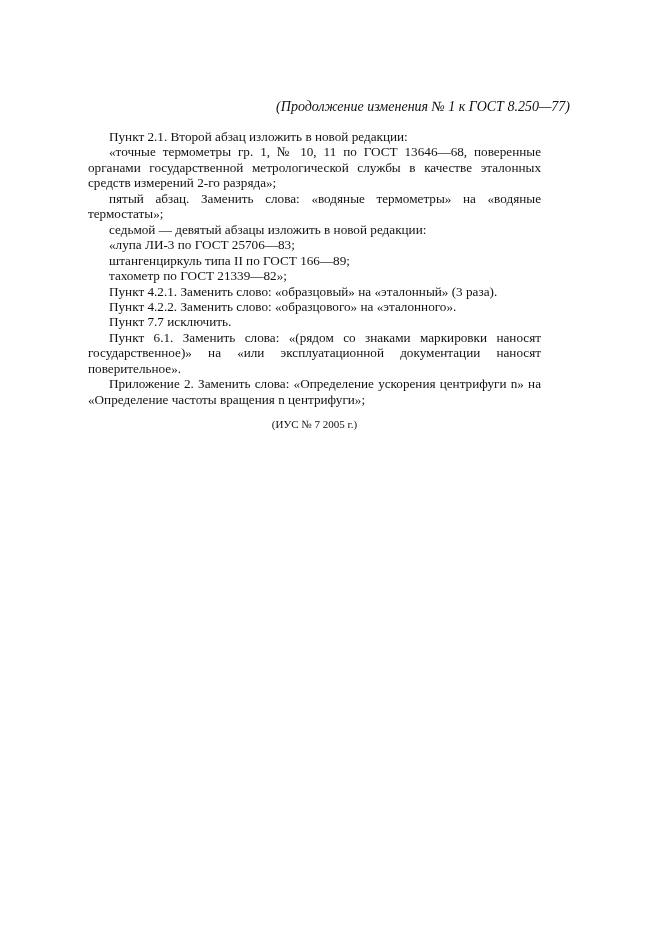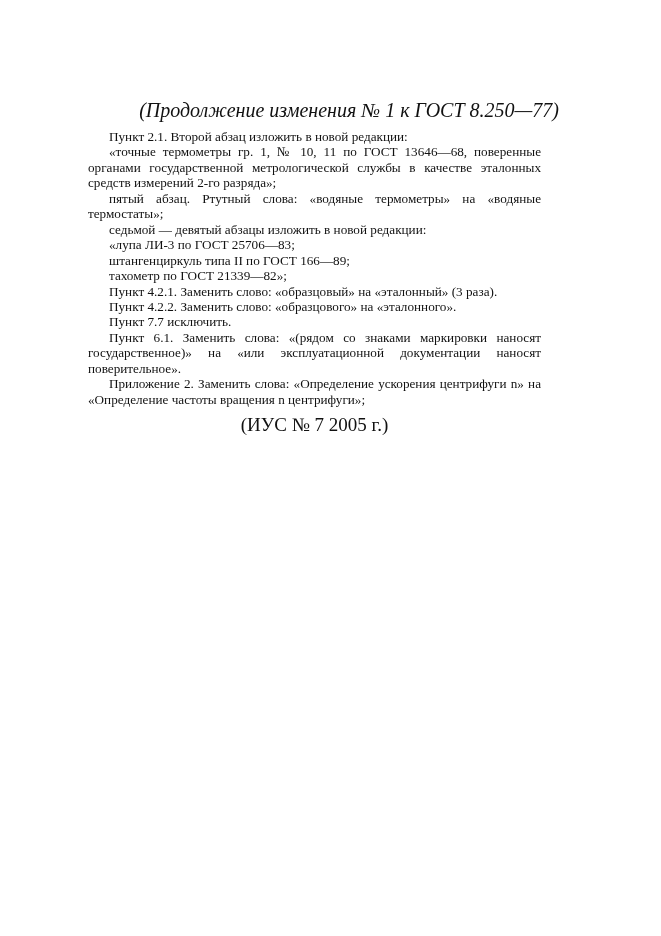--- a/index.html
+++ b/index.html
@@ -1,33 +1,33 @@
 <!DOCTYPE html>
 <html><head>
 <meta charset="utf-8">
 <style>
   html, body { margin: 0; padding: 0; background: #ffffff; }
   body { width: 661px; height: 936px; position: relative; overflow: hidden;
          font-family: "Liberation Serif", "DejaVu Serif", serif; color: #111; }
-  .header { position: absolute; top: 99px; right: 102px; font-style: italic;
-            font-size: 20px; font-family: Liberation Serif, serif; }
+  .header { position: absolute; top: 99px; right: 91px; font-style: italic;
+            font-size: 14px; font-family: Liberation Serif, serif; }
   .body-text { position: absolute; top: 129px; left: 88px; width: 453px;
                font-size: 13.2px; line-height: 15.45px; text-align: justify; }
   .p { text-indent: 21px; margin: 0; }
-  .footer { text-align: center; margin-top: 10px; text-indent: 0; font-size: 19px; }
+  .footer { text-align: center; margin-top: 10px; text-indent: 0; font-size: 11px; }
 </style>
 </head>
 <body>
 
 <div class="header">(Продолжение изменения № 1 к ГОСТ  8.250—77)</div>
 
 <div class="body-text">
   <p class="p">Пункт 2.1. Второй абзац изложить в новой редакции:</p>
   <p class="p">«точные термометры гр. 1, № 10, 11 по ГОСТ 13646—68, поверенные органами государственной метрологической службы в качестве эталонных средств измерений 2-го разряда»;</p>
-  <p class="p">пятый абзац. Ртутный слова: «водяные термометры» на «водяные термостаты»;</p>
+  <p class="p">пятый абзац. Заменить слова: «водяные термометры» на «водяные термостаты»;</p>
   <p class="p">седьмой — девятый абзацы изложить в новой редакции:</p>
   <p class="p">«лупа ЛИ-3 по ГОСТ 25706—83;</p>
   <p class="p">штангенциркуль типа II по ГОСТ 166—89;</p>
   <p class="p">тахометр по ГОСТ 21339—82»;</p>
   <p class="p">Пункт 4.2.1. Заменить слово: «образцовый» на «эталонный» (3 раза).</p>
   <p class="p">Пункт 4.2.2. Заменить слово: «образцового» на «эталонного».</p>
   <p class="p">Пункт 7.7 исключить.</p>
   <p class="p">Пункт 6.1. Заменить слова: «(рядом со знаками маркировки наносят государственное)» на «или эксплуатационной документации наносят поверительное».</p>
   <p class="p">Приложение 2. Заменить слова: «Определение ускорения центрифуги n» на «Определение частоты вращения n центрифуги»;</p>
   <p class="p footer">(ИУС № 7 2005 г.)</p>

